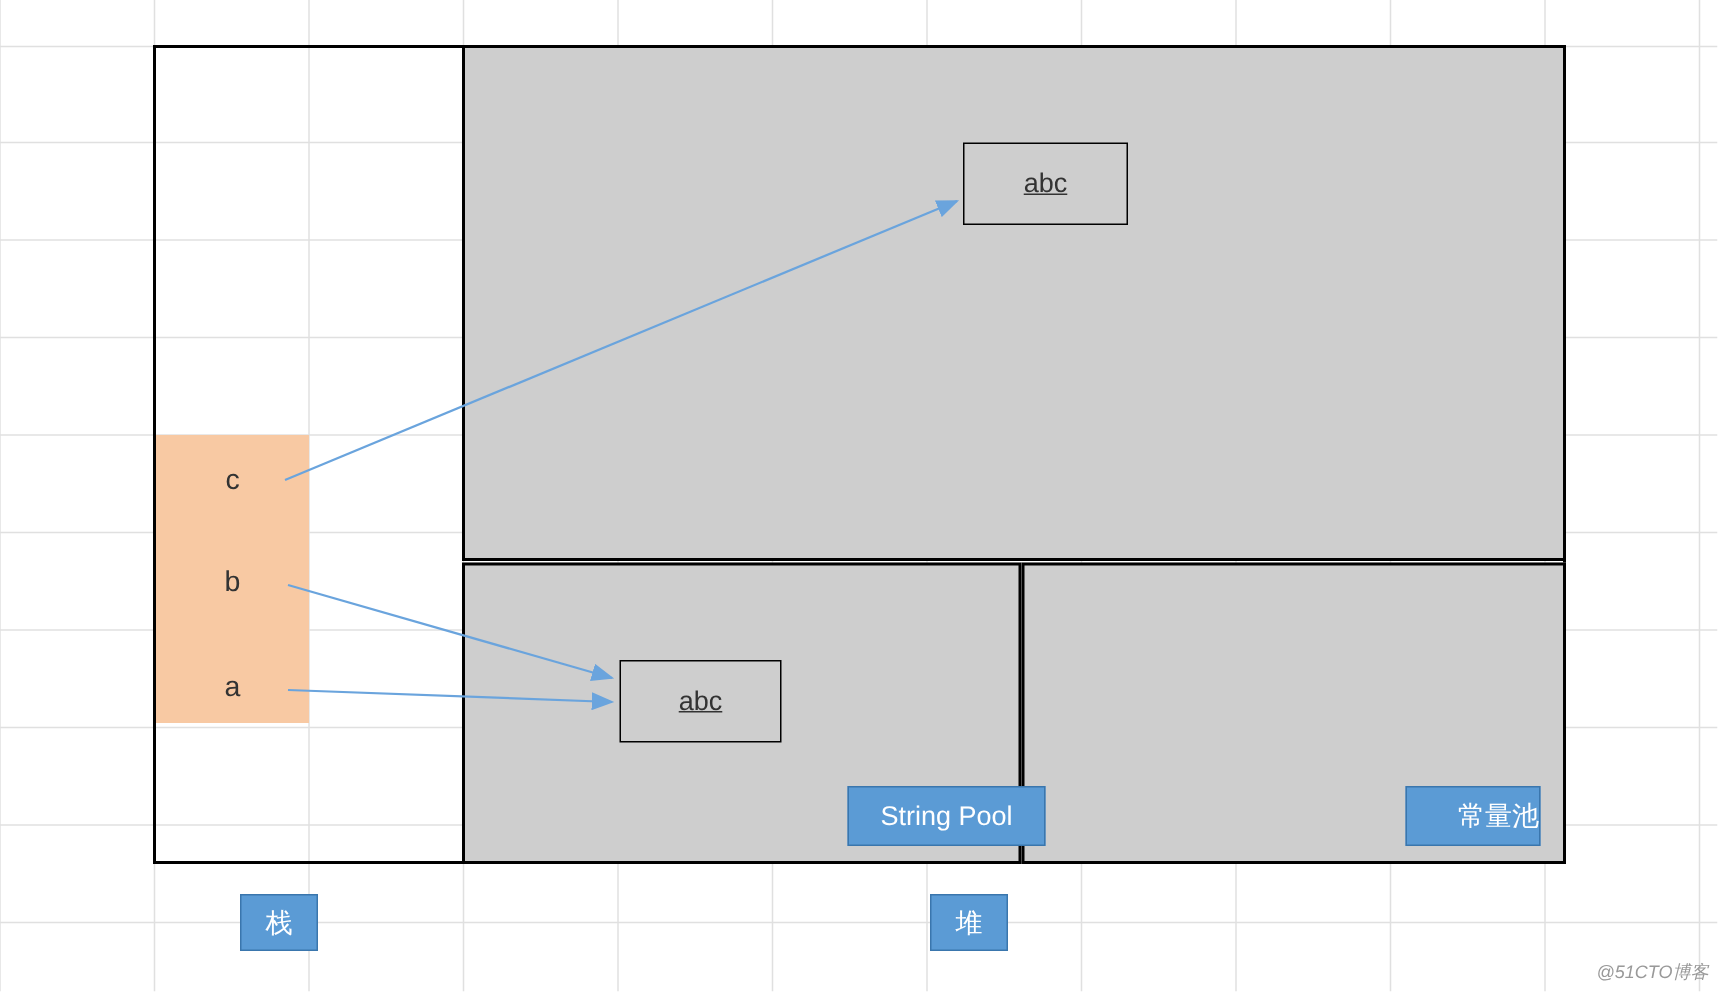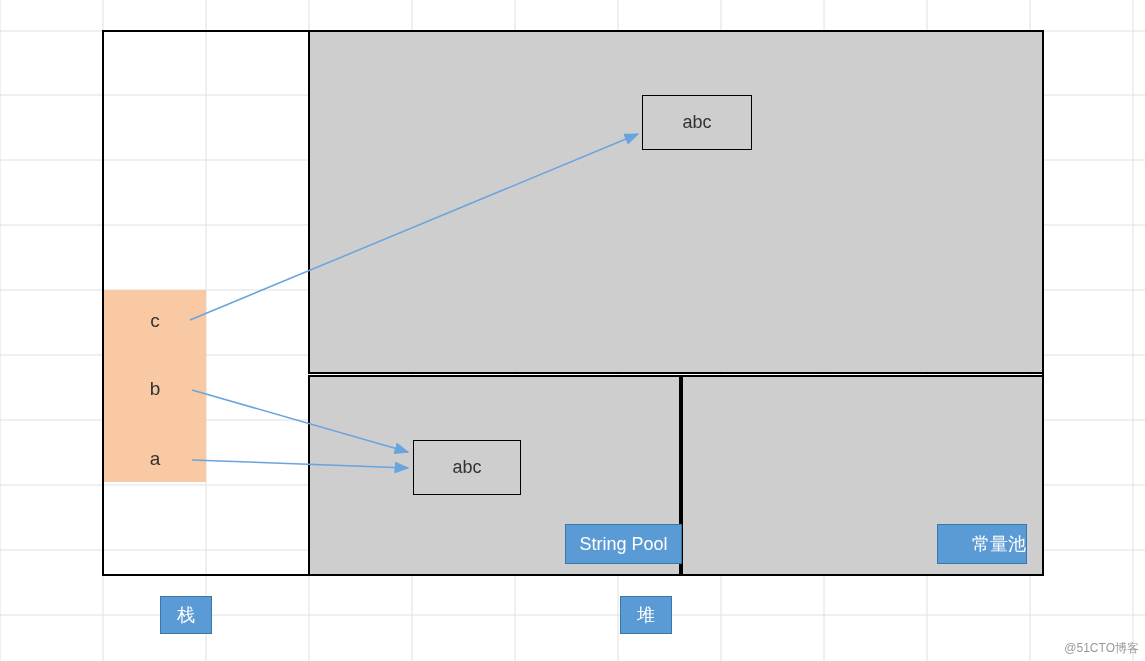--- a/index.html
+++ b/index.html
@@ -71,20 +71,21 @@
   }
   .small-box {
     position: absolute;
     border: 1px solid #000;
     background: #cecece;
     display: flex;
     align-items: center;
     justify-content: center;
     font-size: 18px;
     color: #333;
+    text-decoration: underline;
   }
   .abc-top {
     left: 642px; top: 95px; width: 110px; height: 55px;
   }
   .abc-bottom {
     left: 413px; top: 440px; width: 108px; height: 55px;
   }
   .stack-var {
     position: absolute;
     font-size: 19px;
@@ -98,31 +99,32 @@
   .label-btn {
     position: absolute;
     background: #5b9bd5;
     border: 1px solid #3a76ad;
     color: #ffffff;
     display: flex;
     align-items: center;
     justify-content: center;
     font-size: 18px;
   }
-  .lbl-stringpool { left: 565px; top: 524px; width: 117px; height: 40px; }
+  .lbl-stringpool { left: 565px; top: 524px; width: 132px; height: 40px; }
   .lbl-constpool { left: 937px; top: 524px; width: 90px; height: 40px; justify-content: flex-end; }
   .lbl-stack { left: 160px; top: 596px; width: 52px; height: 38px; }
   .lbl-heap  { left: 620px; top: 596px; width: 52px; height: 38px; }
   .watermark {
     position: absolute;
     right: 6px;
     bottom: 4px;
     font-size: 12px;
     color: #999;
     z-index: 3;
+    font-style: italic;
   }
   .arrows {
     position: absolute;
     inset: 0;
     z-index: 2;
     pointer-events: none;
   }
 </style>
 </head>
 <body>

